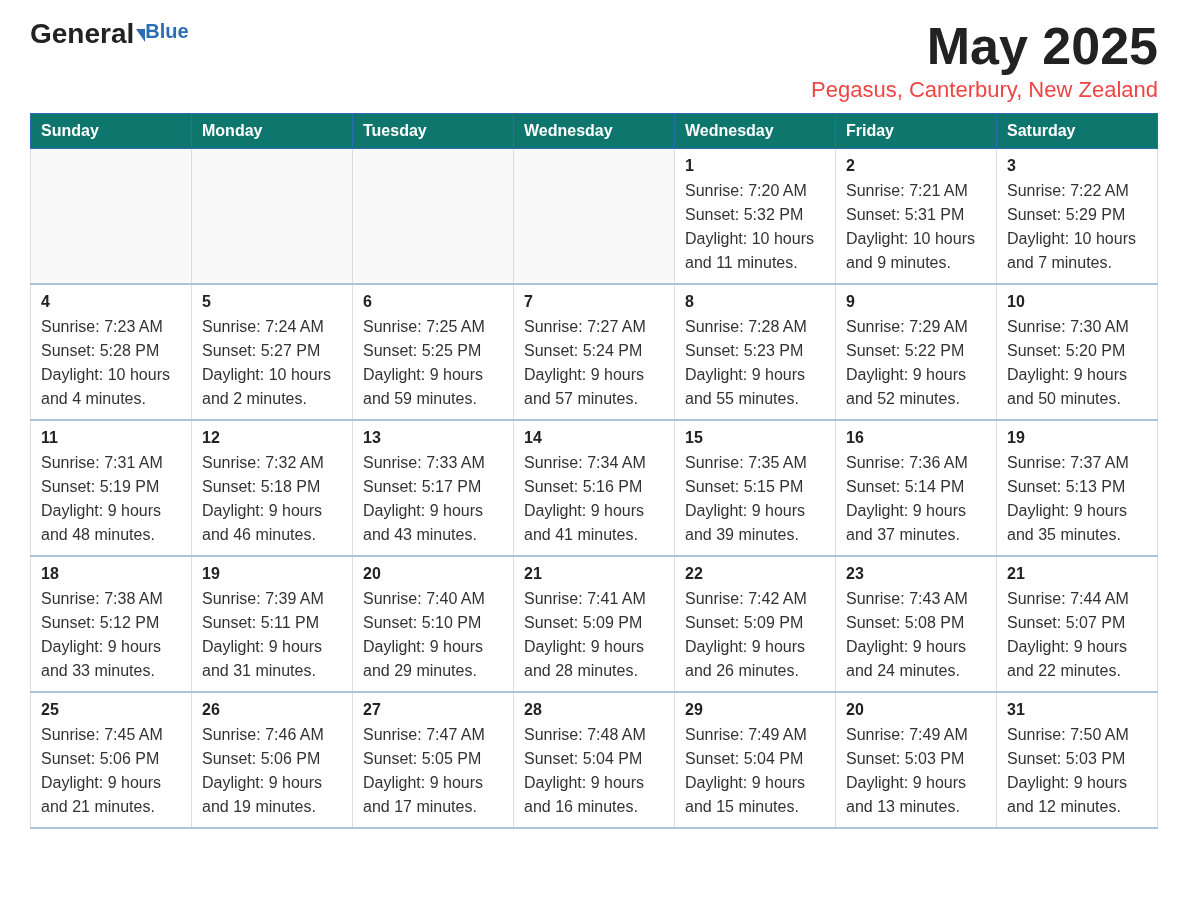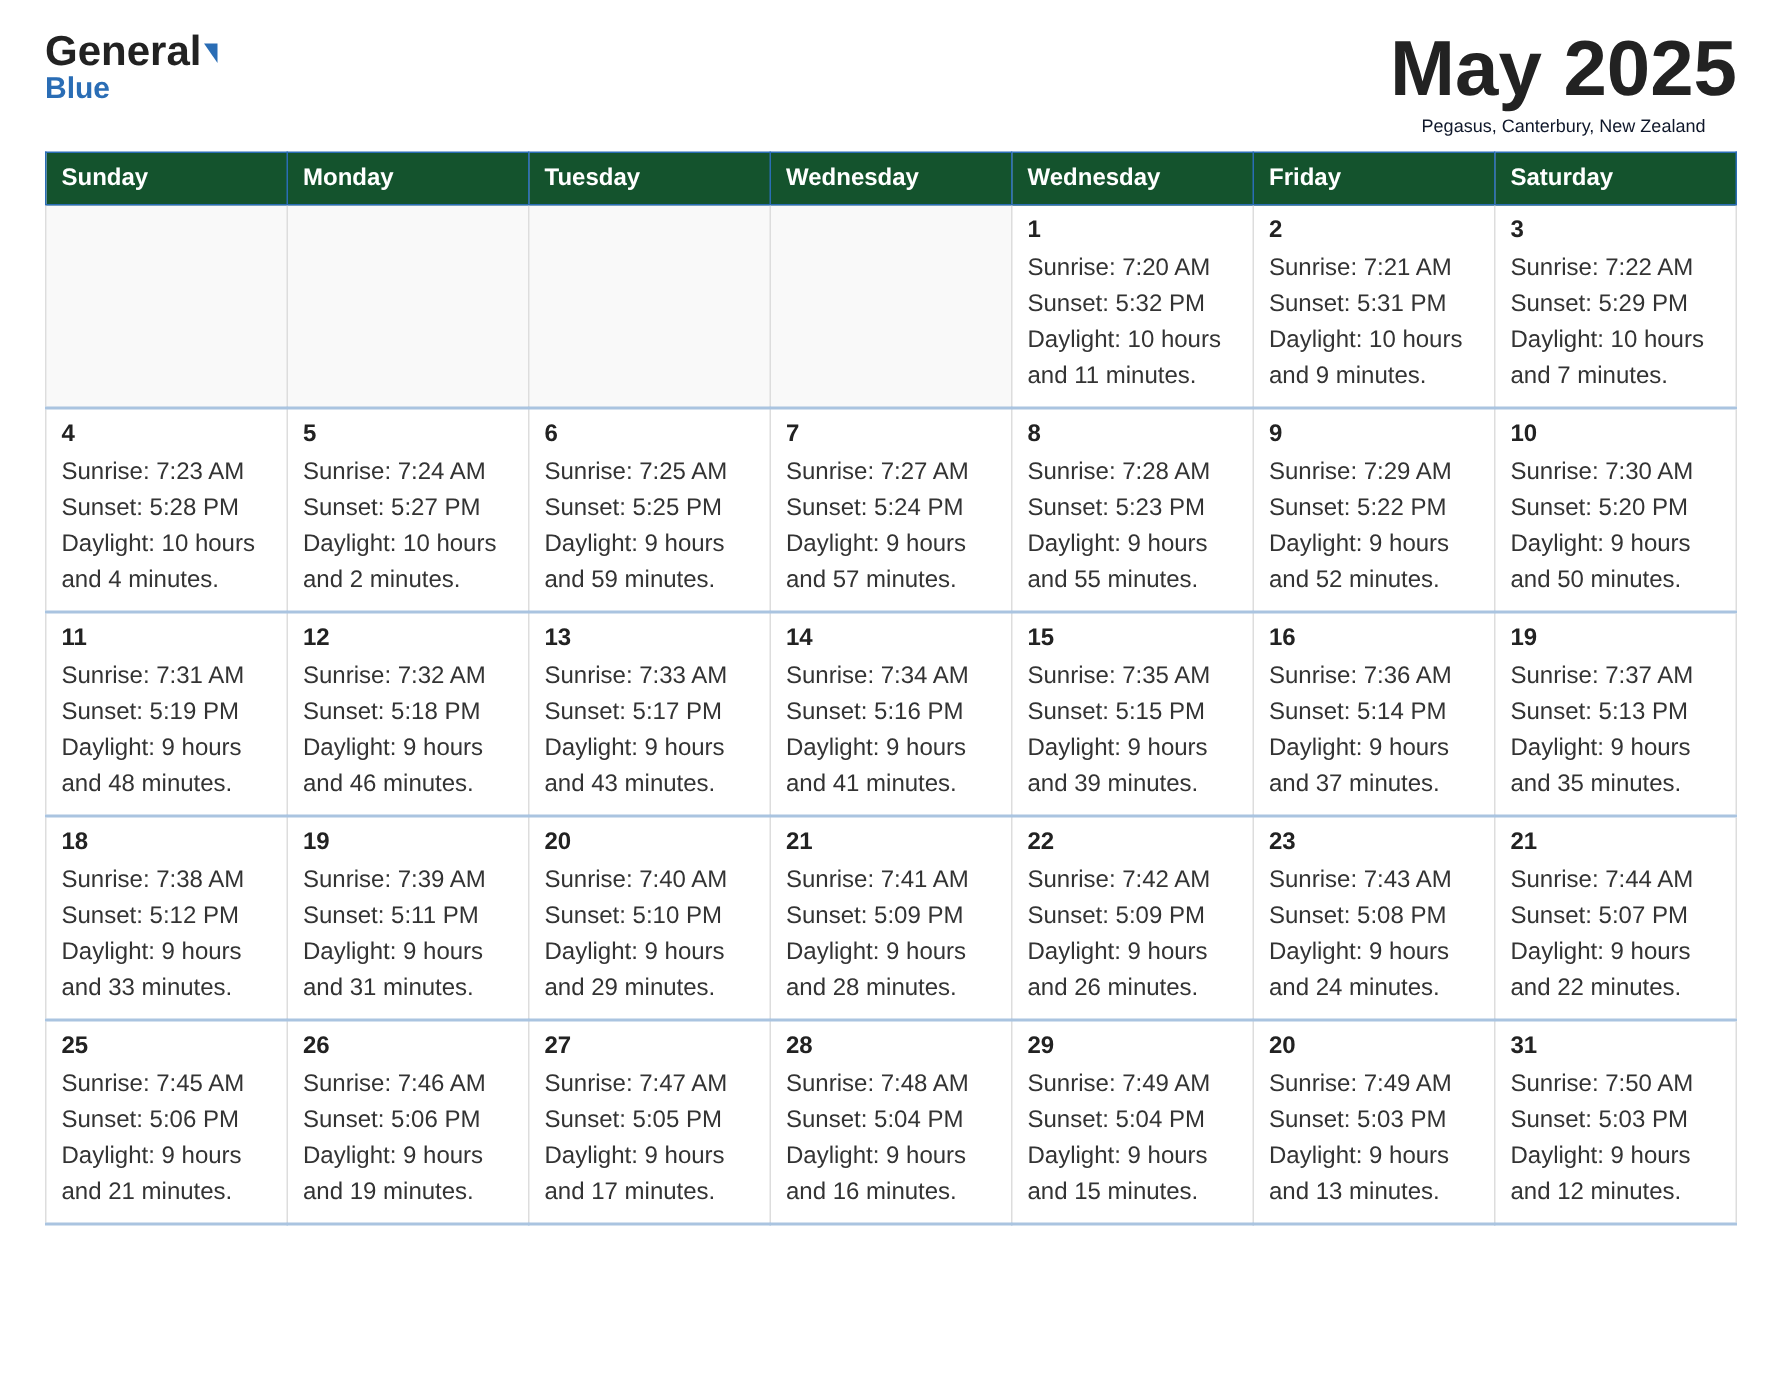--- a/index.html
+++ b/index.html
@@ -12,21 +12,20 @@
       padding: 20px 30px;
     }
     .header {
       display: flex;
       justify-content: space-between;
       align-items: flex-start;
       margin-bottom: 10px;
     }
     .logo {
       display: flex;
-      flex-direction: column;
       align-items: flex-start;
     }
     .logo-text {
       font-size: 28px;
       font-weight: bold;
       color: #222;
       line-height: 1;
     }
     .logo-text span {
       color: #2a6db5;
@@ -40,32 +39,32 @@
       text-align: right;
       margin-left: 17px;
     }
     .month-title {
       font-size: 52px;
       font-weight: bold;
       color: #222;
       line-height: 1;
     }
     .location-title {
-      font-size: 12px;
-      color: #0f172a;
+      font-size: 22px;
+      color: #ef4444;
       margin-top: 5px;
       text-align: center;
     }
     table {
       width: 100%;
       border-collapse: collapse;
       margin-top: 10px;
     }
     thead tr {
-      background-color: #14532d;
+      background-color: #0f766e;
     }
     thead th {
       color: #fff;
       font-size: 16px;
       font-weight: bold;
       padding: 8px 10px;
       text-align: left;
       border: 1px solid #2a6db5;
     }
     tbody tr {

